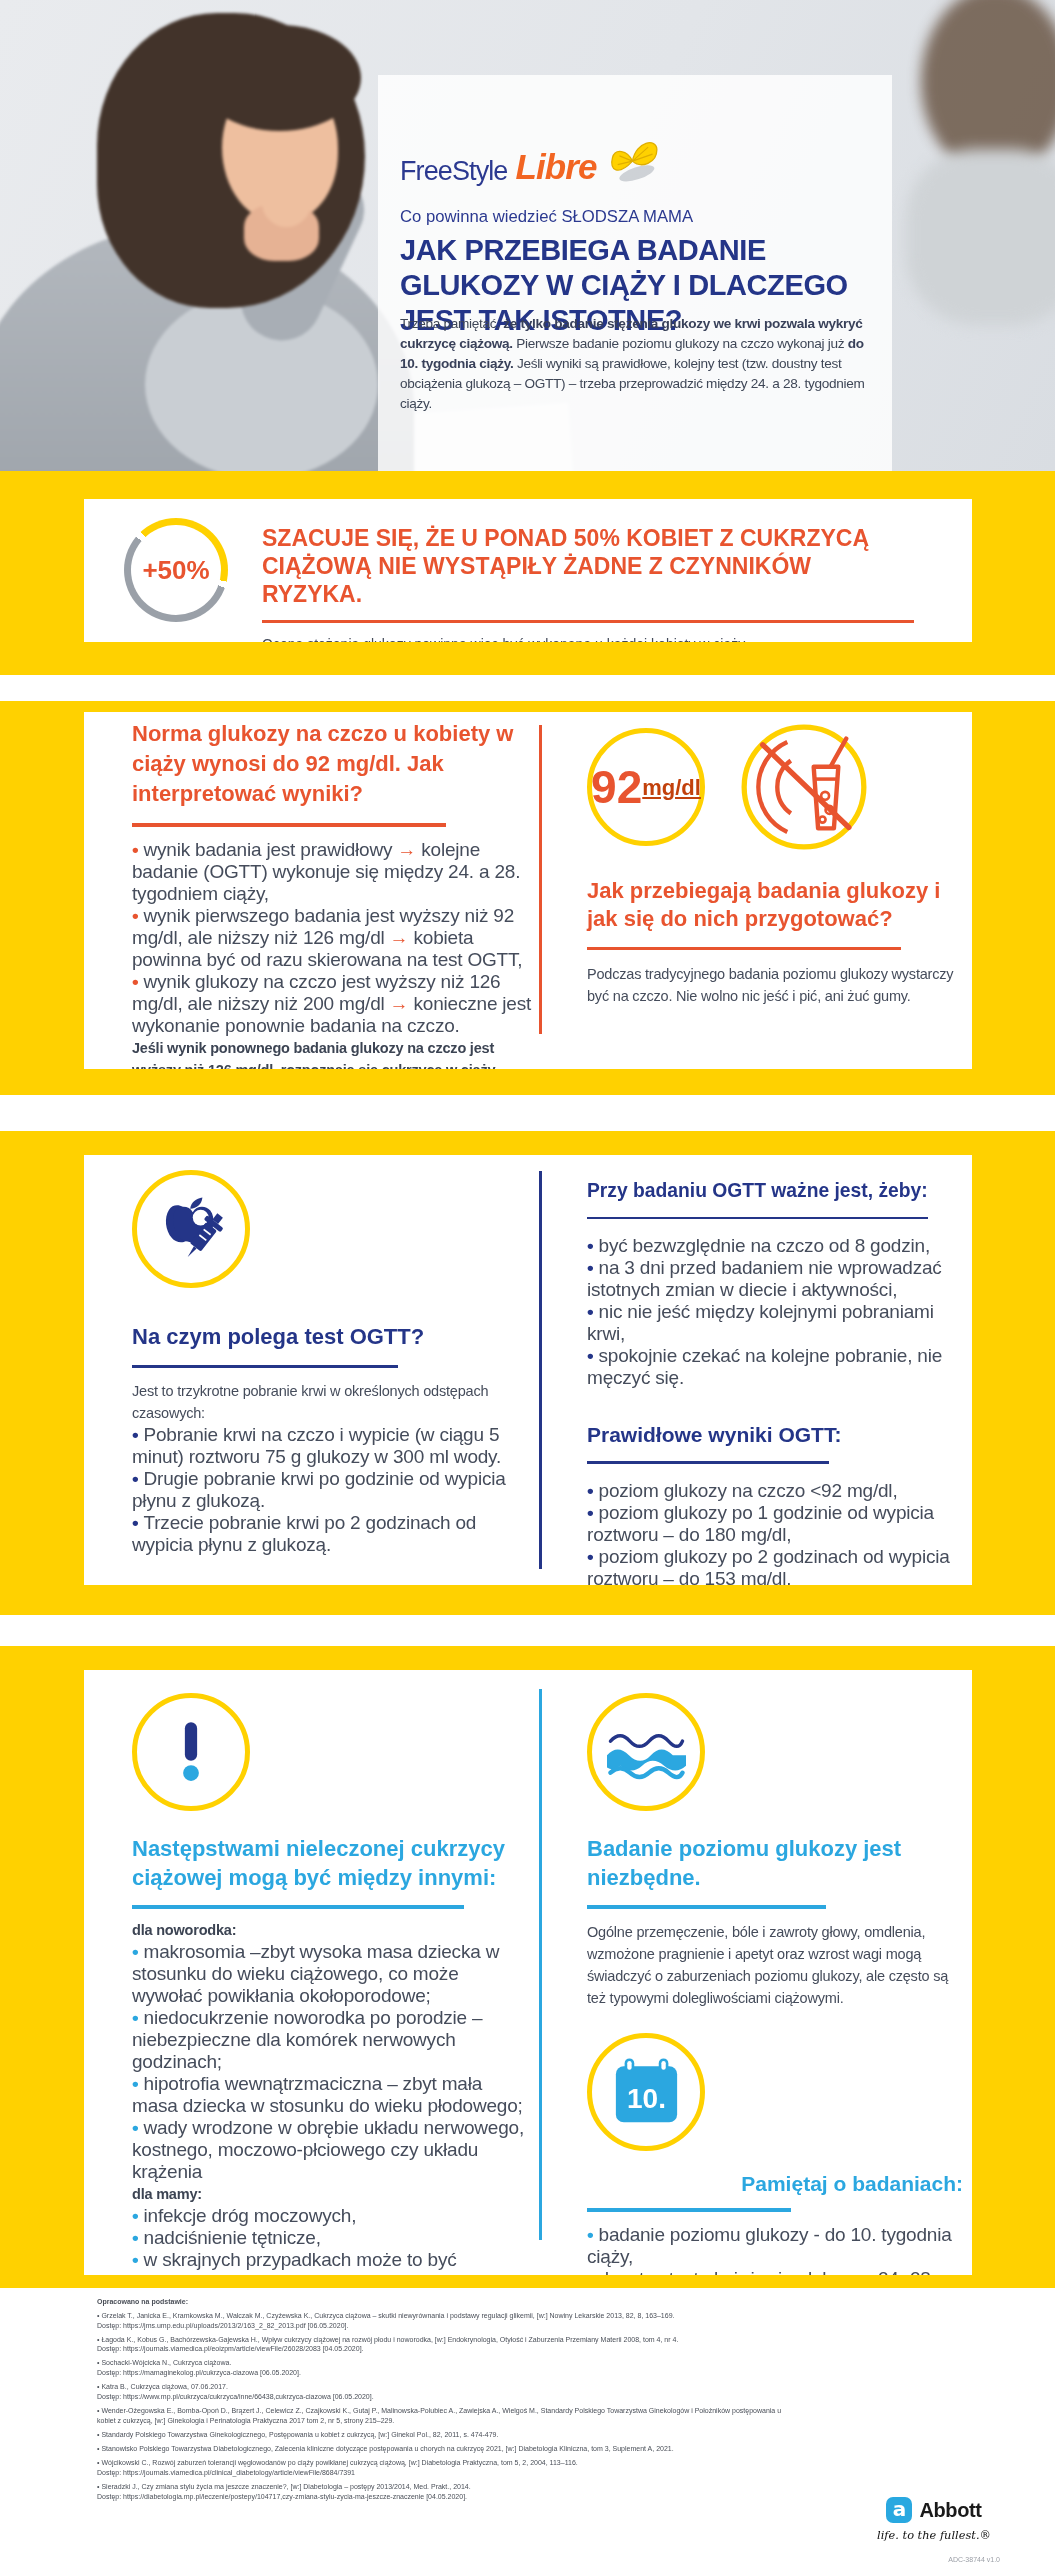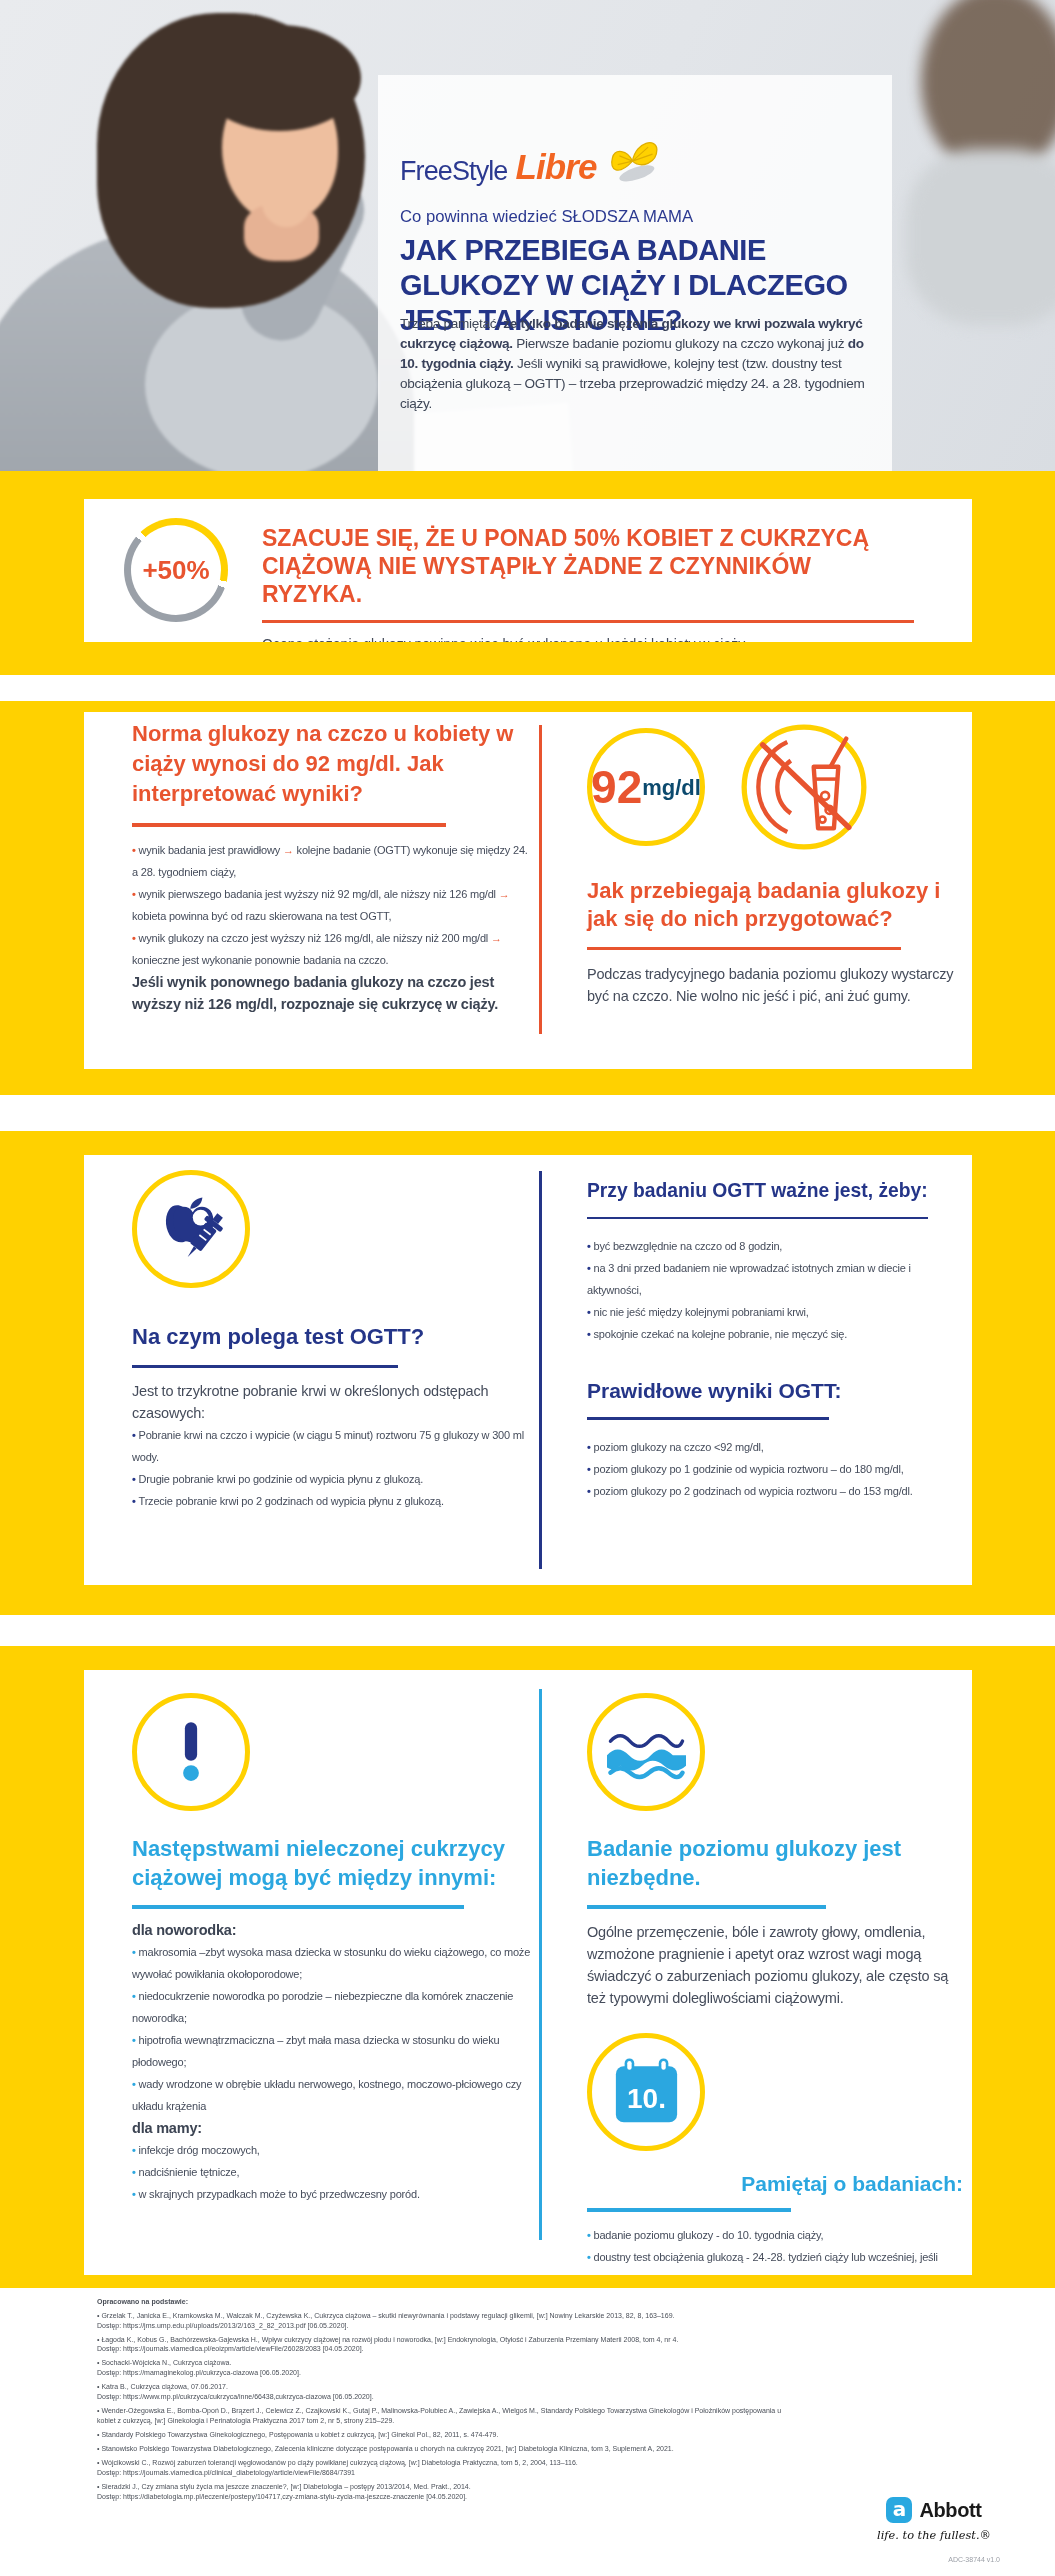--- a/index.html
+++ b/index.html
@@ -44,42 +44,42 @@
   .rule{height:3.5px;}
   .rule.o{background:#e8542f}
   .rule.n{background:#243588;height:2.6px}
   .rule.b{background:#2ba7e0}
   .col-div{position:absolute;width:2.6px;}
   h1,h2,h3{margin:0;font-weight:800;}
   .h-orange{color:#e8542f}
   .h-navy{color:#243588}
   .h-blue{color:#2ba7e0}
   .body-txt{font-size:14.5px;line-height:22px;letter-spacing:-0.2px;color:#454c5b;}
-  .bi{font-size:11px;line-height:22px;letter-spacing:-0.2px;color:#454c5b;}
+  .bi{font-size:19px;line-height:22px;letter-spacing:-0.2px;color:#454c5b;}
   .bi::before{content:"• ";font-weight:bold;}
   .dots-o .bi::before{color:#e8542f}
   .dots-n .bi::before{color:#243588}
   .dots-b .bi::before{color:#2ba7e0}
   .arw{color:#e8542f;font-weight:bold;}
   .bold-line{font-weight:800;color:#3c4453;}
   
   .stat-ring{position:absolute;left:40px;top:19.3px;width:104px;height:104px;border-radius:50%;
     background:conic-gradient(from 210deg,#9aa0a8 0 100deg,#fff 100deg 107deg,#ffd100 107deg 253deg,#fff 253deg 260deg,#9aa0a8 260deg 360deg);}
   .stat-ring::after{content:"";position:absolute;inset:7px;background:#fff;border-radius:50%;}
   .stat-badge{position:absolute;inset:0;display:flex;align-items:center;justify-content:center;
     font-size:26px;font-weight:800;color:#e8542f;z-index:1;}
   .stat-text{position:absolute;left:178px;top:24.6px;width:652px;}
   .stat-headline{font-size:23px;line-height:28px;}
   .stat-note{margin-top:13px;font-size:14px;color:#434a59;}
   
   .icircle{position:absolute;width:108px;height:108px;border:5.3px solid #ffd100;border-radius:50%;
     background:#fff;display:flex;align-items:center;justify-content:center;}
   .badge92{flex-direction:row;line-height:1;}
   .badge92 .v{font-size:46px;font-weight:800;color:#e8542f;}
-  .badge92 .u{font-size:22px;font-weight:700;color:#0c4a6e;margin-top:1.8px;}
+  .badge92 .u{font-size:22px;font-weight:700;color:#c2410c;margin-top:1.8px;text-decoration:underline;}
   
   .lcol{position:absolute;left:48px;width:400px;}
   .rcol{position:absolute;left:503px;width:376px;}
   
   .footer{position:absolute;left:0;top:2288px;width:1055px;height:288px;background:#fff;}
   .refs{position:absolute;left:97px;top:8.8px;width:703px;font-size:7px;line-height:9.7px;color:#4a4f58;}
   .refs .ri{margin-bottom:4.4px;}
   .refs .ri::before{content:"• ";}
   .f-intro{font-weight:700;margin-bottom:4.4px;}
   .abbott{position:absolute;right:55px;top:209px;width:132px;text-align:center;}
@@ -235,21 +235,21 @@
         <div class="icircle" style="position:relative;margin-bottom:23px;">
           <svg width="70" height="70" viewBox="0 0 80 80">
             <rect x="33" y="6" width="14" height="44" rx="7" fill="#243588"></rect>
             <circle cx="40" cy="64" r="9" fill="#2ba7e0"></circle>
           </svg>
         </div>
         <h2 class="h-blue" style="font-size:22px;line-height:29px;">Następstwami nieleczonej cukrzycy ciążowej mogą być między innymi:</h2>
         <div class="rule b" style="width:332px;margin:13px 0 10.6px;"></div>
         <div class="body-txt bold-line">dla noworodka:</div>
         <div class="bi">makrosomia –zbyt wysoka masa dziecka w stosunku do wieku ciążowego, co może wywołać powikłania okołoporodowe;</div>
-        <div class="bi">niedocukrzenie noworodka po porodzie – niebezpieczne dla komórek znaczenie noworodka;</div>
+        <div class="bi">niedocukrzenie noworodka po porodzie – niebezpieczne dla komórek nerwowych godzinach;</div>
         <div class="bi">hipotrofia wewnątrzmaciczna – zbyt mała masa dziecka w stosunku do wieku płodowego;</div>
         <div class="bi">wady wrodzone w obrębie układu nerwowego, kostnego, moczowo-płciowego czy układu krążenia</div>
         <div class="body-txt bold-line">dla mamy:</div>
         <div class="bi">infekcje dróg moczowych,</div>
         <div class="bi">nadciśnienie tętnicze,</div>
         <div class="bi">w skrajnych przypadkach może to być przedwczesny poród.</div>
       </div>
 
       <div class="rcol dots-b" style="top:23px;">
         <div class="icircle" style="position:relative;margin-bottom:23px;">

